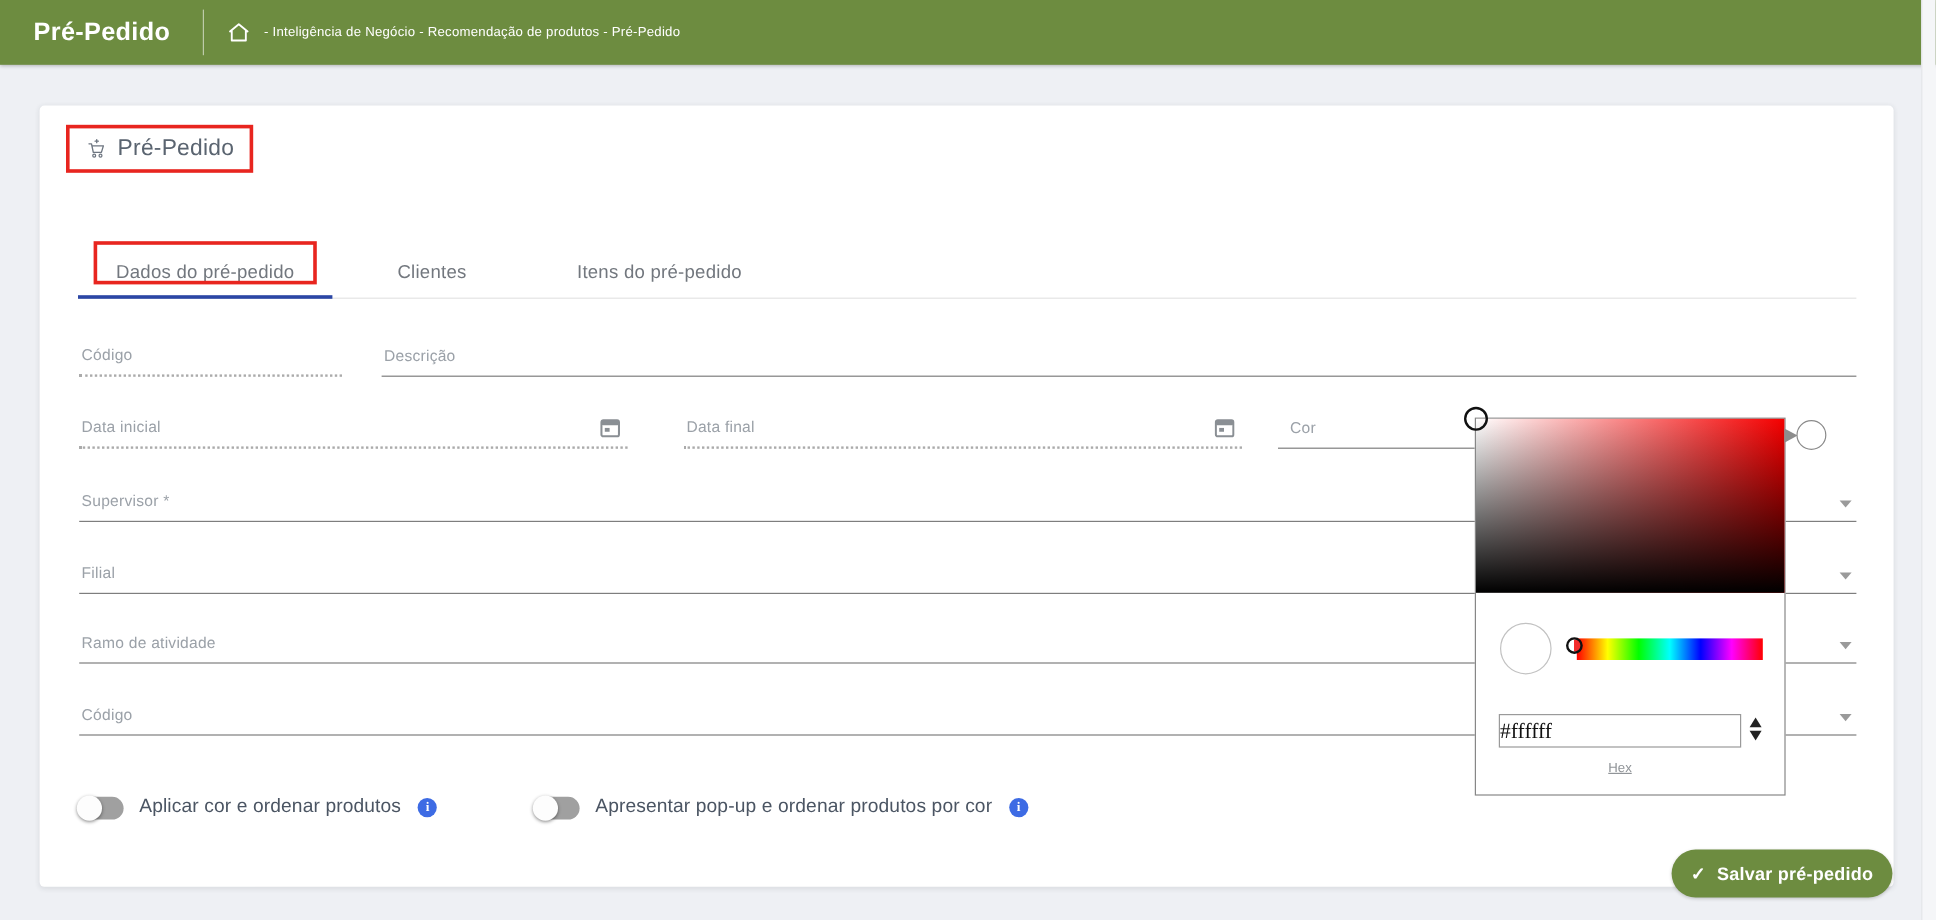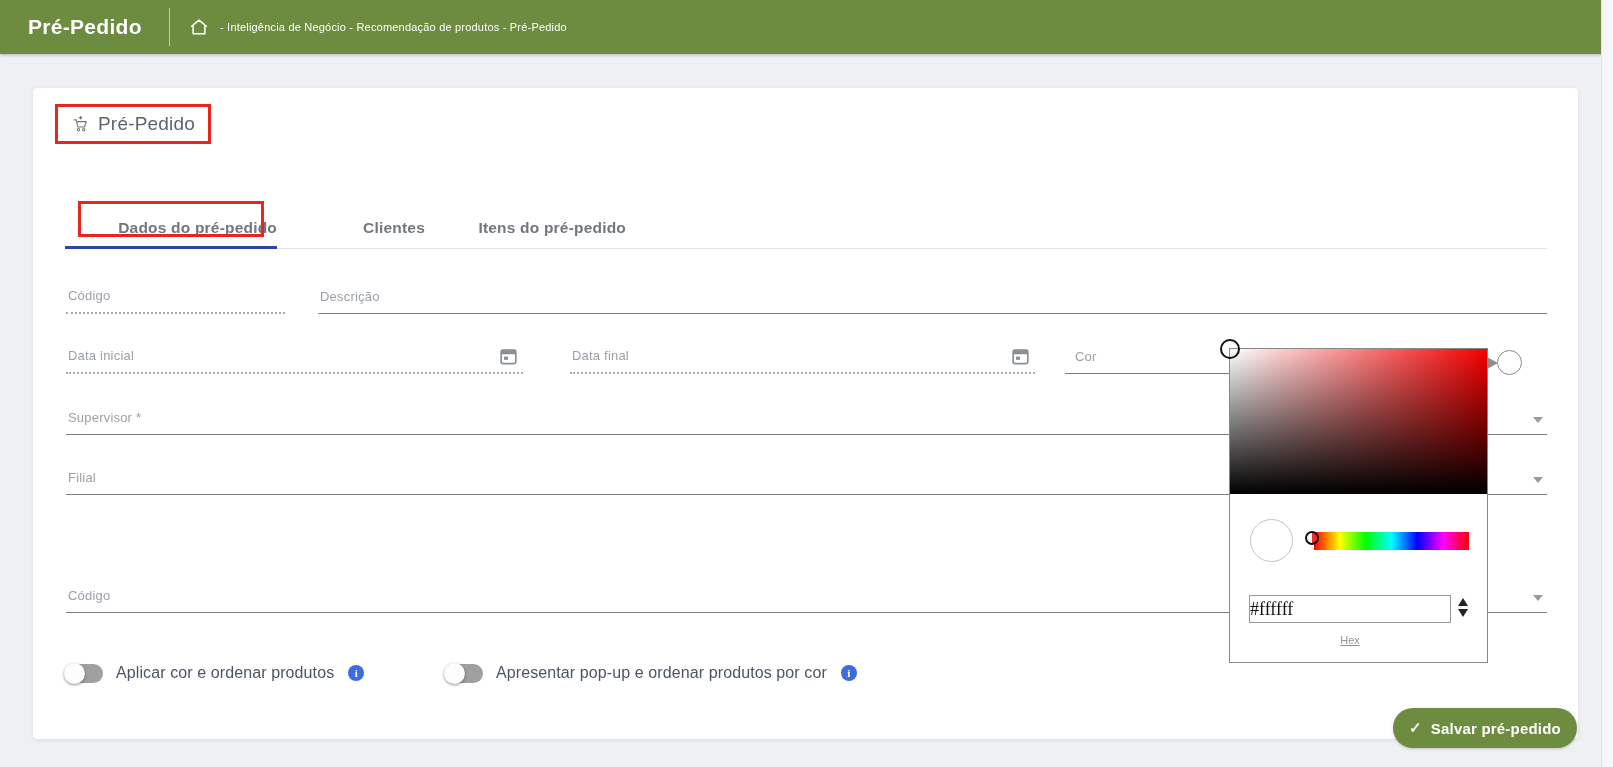--- a/index.html
+++ b/index.html
@@ -24,22 +24,22 @@
 
   
   .card{position:absolute;left:33px;top:88px;width:1545px;height:651px;background:#fff;
         border-radius:4px;box-shadow:0 1px 4px rgba(40,50,60,.10);}
 
   .title-box{position:absolute;left:22px;top:16px;height:40px;border:3px solid var(--annotation-red);
              display:inline-flex;align-items:center;padding:0 13px;gap:9px;}
   .card-title{font-size:19px;color:#5a6470;letter-spacing:.2px;}
 
   
-  .tab{position:absolute;top:120px;height:40px;display:flex;align-items:center;justify-content:flex-end;
-       font-size:15.5px;color:#72777e;letter-spacing:.2px;cursor:pointer;font-weight:bold;}
+  .tab{position:absolute;top:120px;height:40px;display:flex;align-items:center;justify-content:center;
+       font-size:15.5px;color:#72777e;letter-spacing:.2px;cursor:pointer;}
   .tab-1{left:32px;width:212px;}
   .tab-2{left:262px;width:130px;}
   .tab-3{left:440px;width:153px;}
   .tab-divider{position:absolute;left:32px;top:160px;width:1482px;height:1px;background:#e4e4e4;}
   .ink-bar{position:absolute;left:32px;top:158px;width:212px;height:3px;background:var(--tab-accent-blue);z-index:2;}
   .tab-annotation{position:absolute;left:45px;top:113px;width:186px;height:36px;
                   border:3px solid var(--annotation-red);z-index:3;}
 
   
   .field{position:absolute;height:36px;cursor:text;}
@@ -184,20 +184,24 @@
   </div>
 
   <div class="field solid f-supervisor">
     <span class="flabel">Supervisor *</span>
     <span class="dd-arrow"></span>
   </div>
   <div class="field solid f-filial">
     <span class="flabel">Filial</span>
     <span class="dd-arrow"></span>
   </div>
+  <div class="field solid f-ramo">
+    <span class="flabel">Ramo de atividade</span>
+    <span class="dd-arrow"></span>
+  </div>
   <div class="field solid f-regiao">
     <span class="flabel">Código</span>
     <span class="dd-arrow"></span>
   </div>
 
   <div class="toggle-row toggle-row-1">
     <span class="switch">
         <span class="knob"></span>
       </span>
     <span class="toggle-label">Aplicar cor e ordenar produtos</span>

